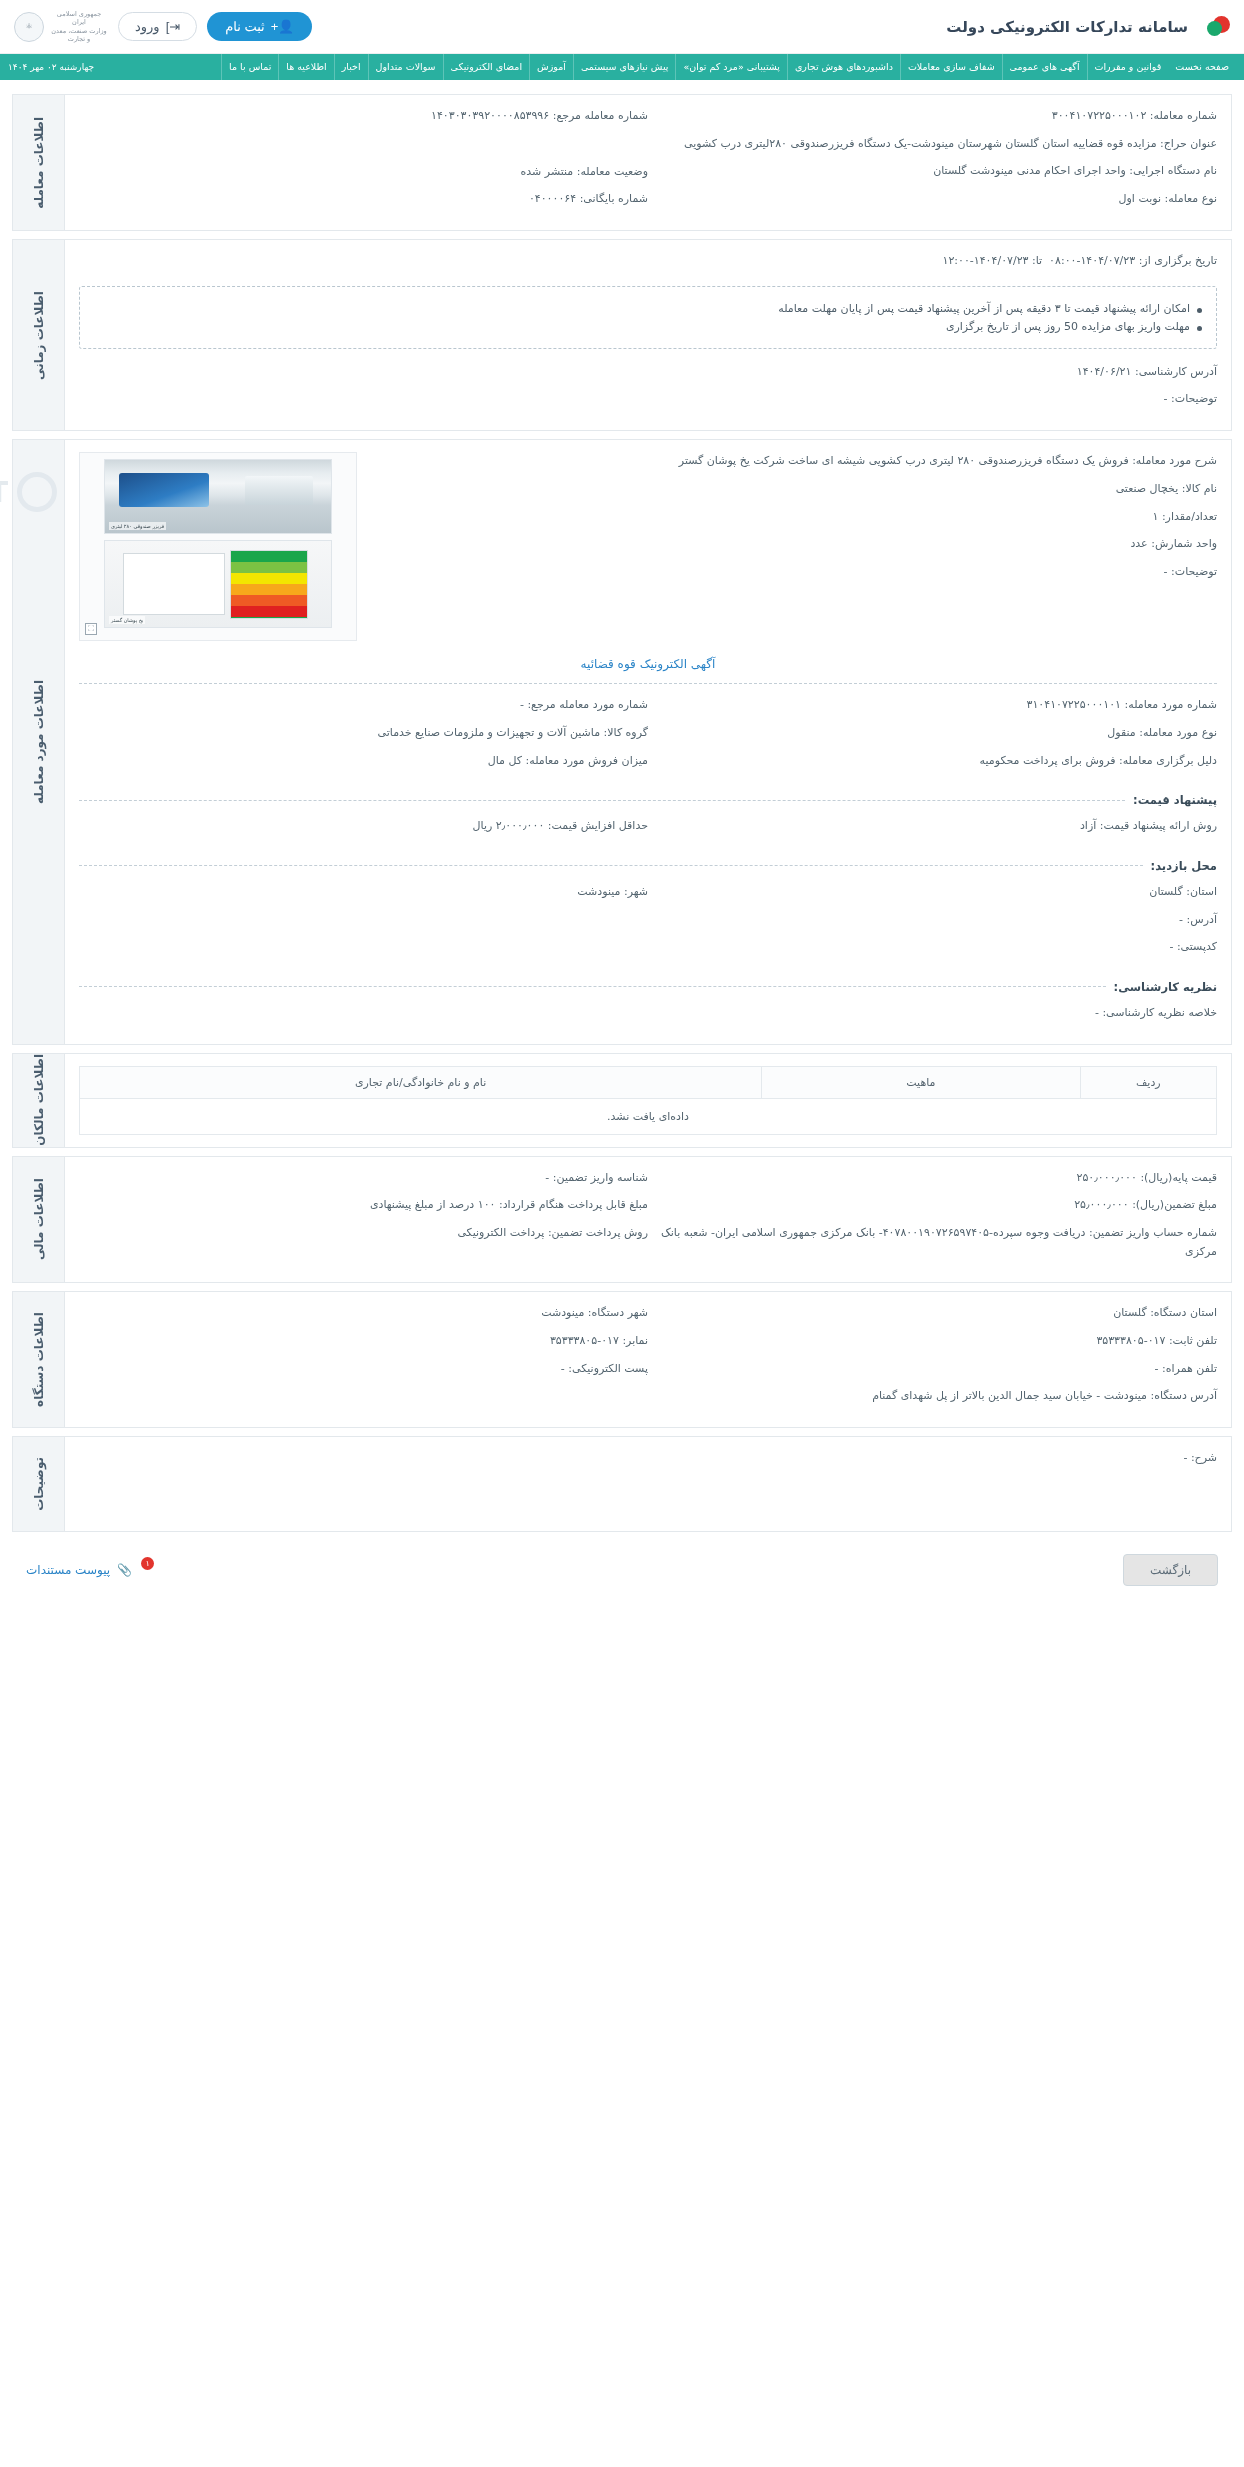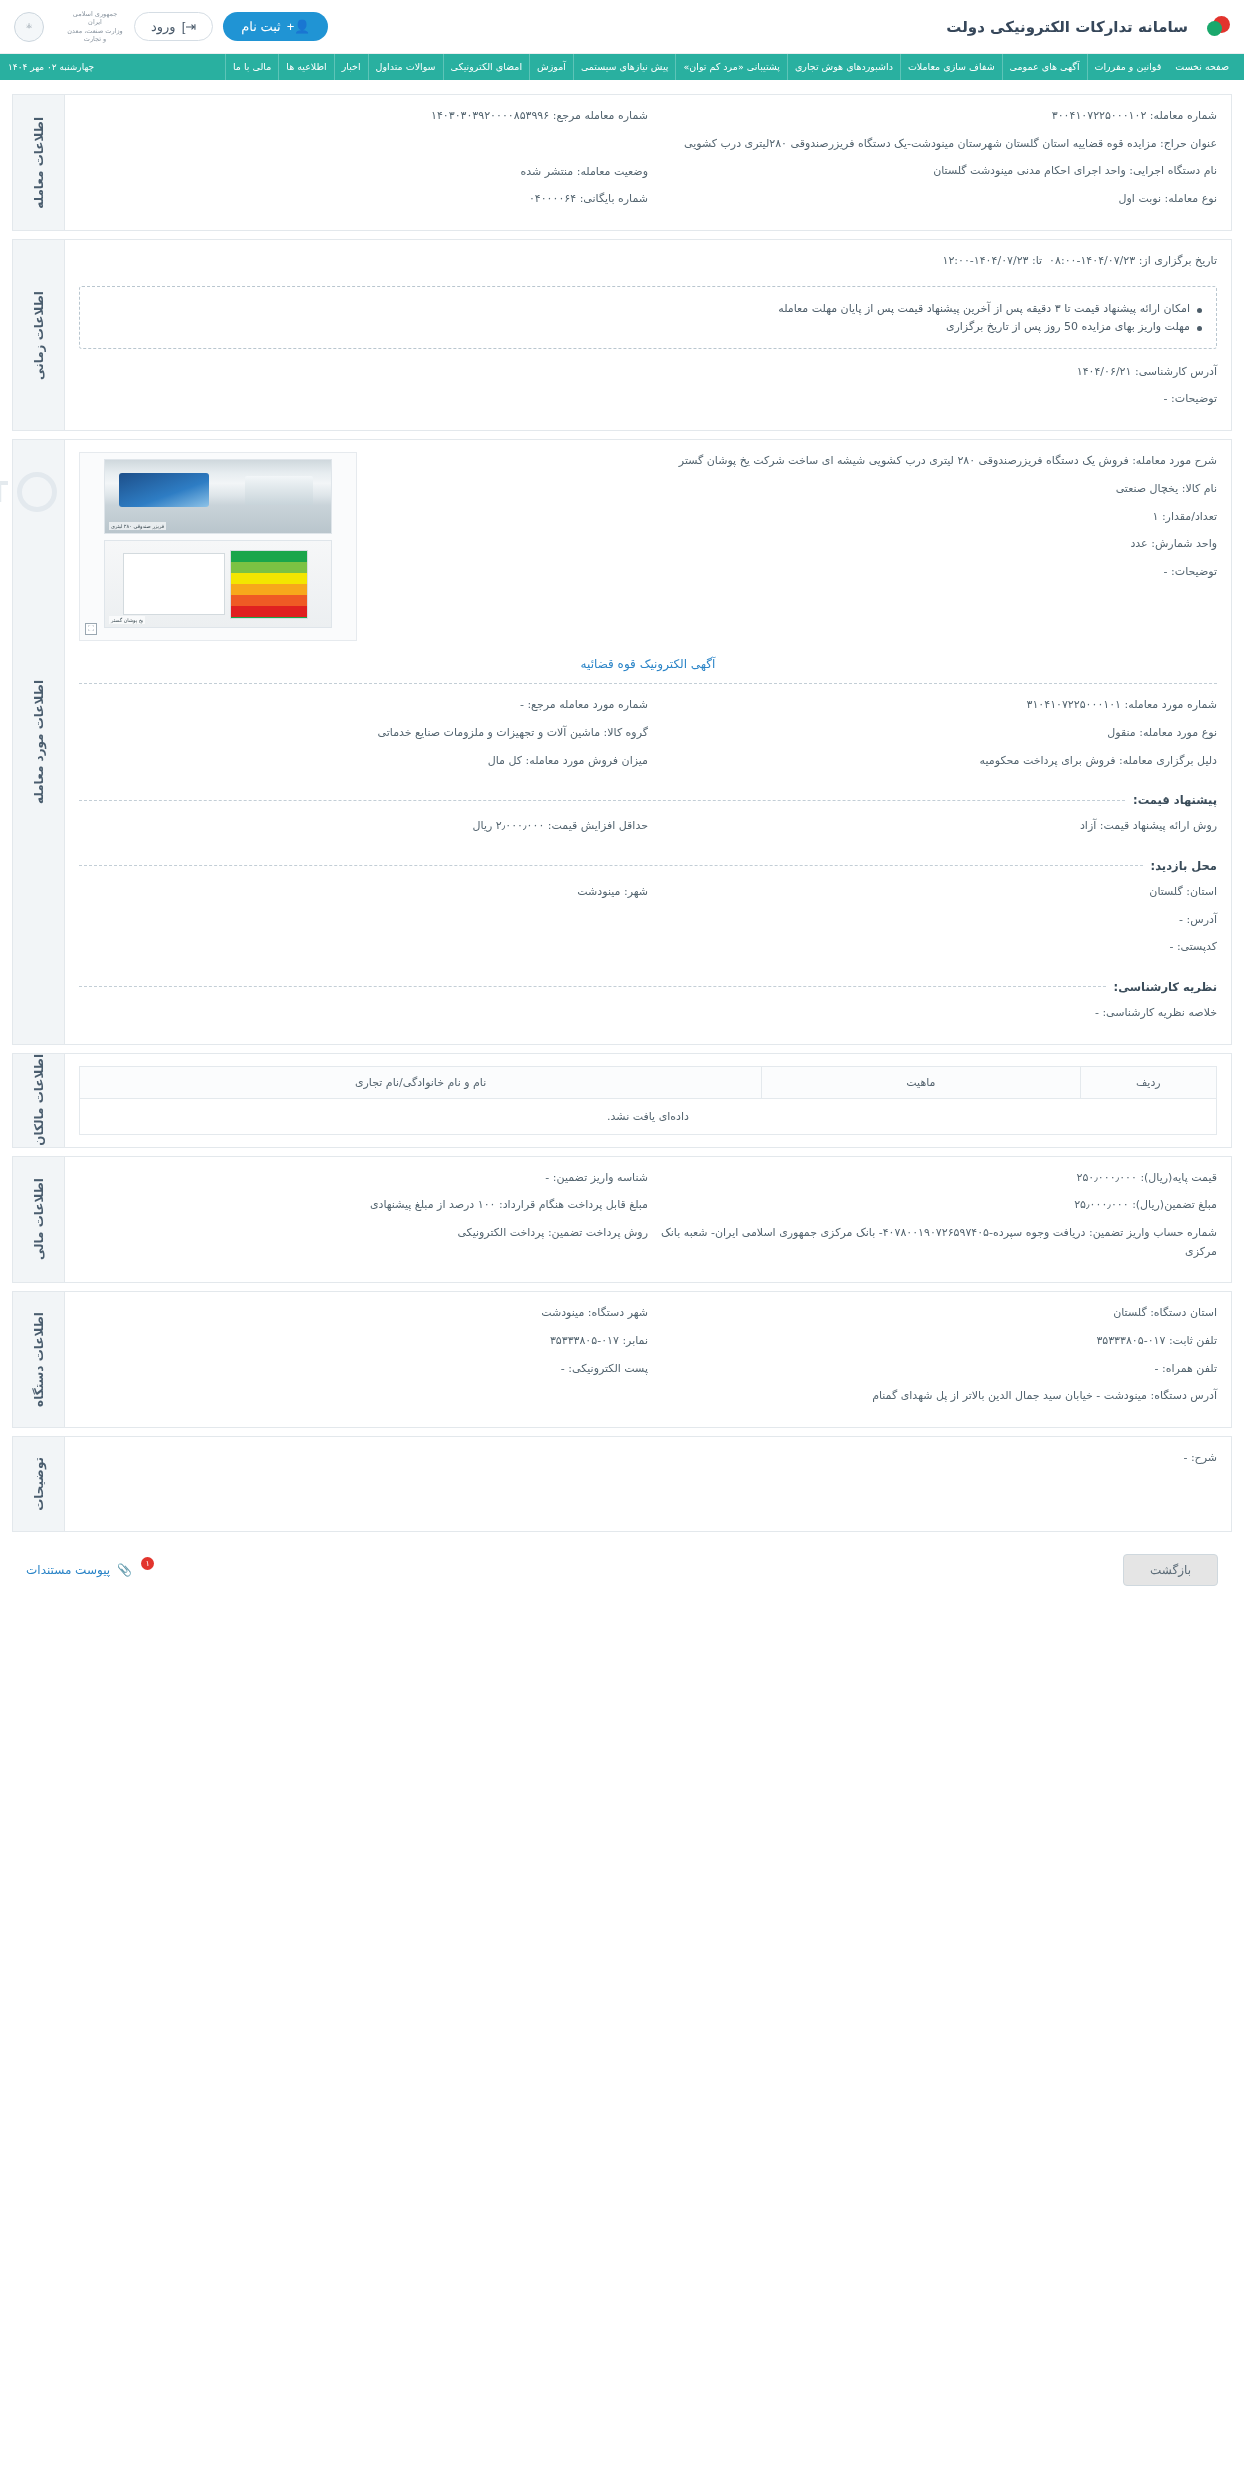--- a/index.html
+++ b/index.html
@@ -47,21 +47,21 @@
     font-size: 13px; display: flex; align-items: center; gap: 6px;
     border: none; cursor: pointer;
   }
   .btn-login {
     background: #fff; color: #4a5a6a;
     border: 1px solid #d5dde4;
     border-radius: 16px; padding: 6px 16px;
     font-size: 13px; display: flex; align-items: center; gap: 6px;
     cursor: pointer;
   }
-  .gov-logos { display: flex; align-items: center; gap: 22px; }
+  .gov-logos { display: flex; align-items: center; gap: 6px; }
   .gov-seal {
     width: 30px; height: 30px; border-radius: 50%;
     border: 1px solid #ccd6de; background: #f4f7f9;
     display:flex; align-items:center; justify-content:center;
     font-size: 8px; color: #7c8a96;
   }
   .gov-text { font-size: 6.5px; color: #8a95a0; line-height: 1.25; text-align: center; width: 58px;}
 
   
   .menubar {
@@ -287,21 +287,21 @@
     <div class="m-item sep">آگهی های عمومی</div>
     <div class="m-item sep">شفاف سازی معاملات</div>
     <div class="m-item sep">داشبوردهای هوش تجاری</div>
     <div class="m-item sep">پشتیبانی «مرد کم توان»</div>
     <div class="m-item sep">پیش نیازهای سیستمی</div>
     <div class="m-item sep">آموزش</div>
     <div class="m-item sep">امضای الکترونیکی</div>
     <div class="m-item sep">سوالات متداول</div>
     <div class="m-item sep">اخبار</div>
     <div class="m-item sep">اطلاعیه ها</div>
-    <div class="m-item sep">مالی با ما</div>
+    <div class="m-item sep">تماس با ما</div>
   </div>
   <div class="date">چهارشنبه ۰۲ مهر ۱۴۰۴</div>
 </div>
 
 <div class="page">
 
   <div class="section">
     <div class="sec-body">
       <div class="row2">
         <div>

